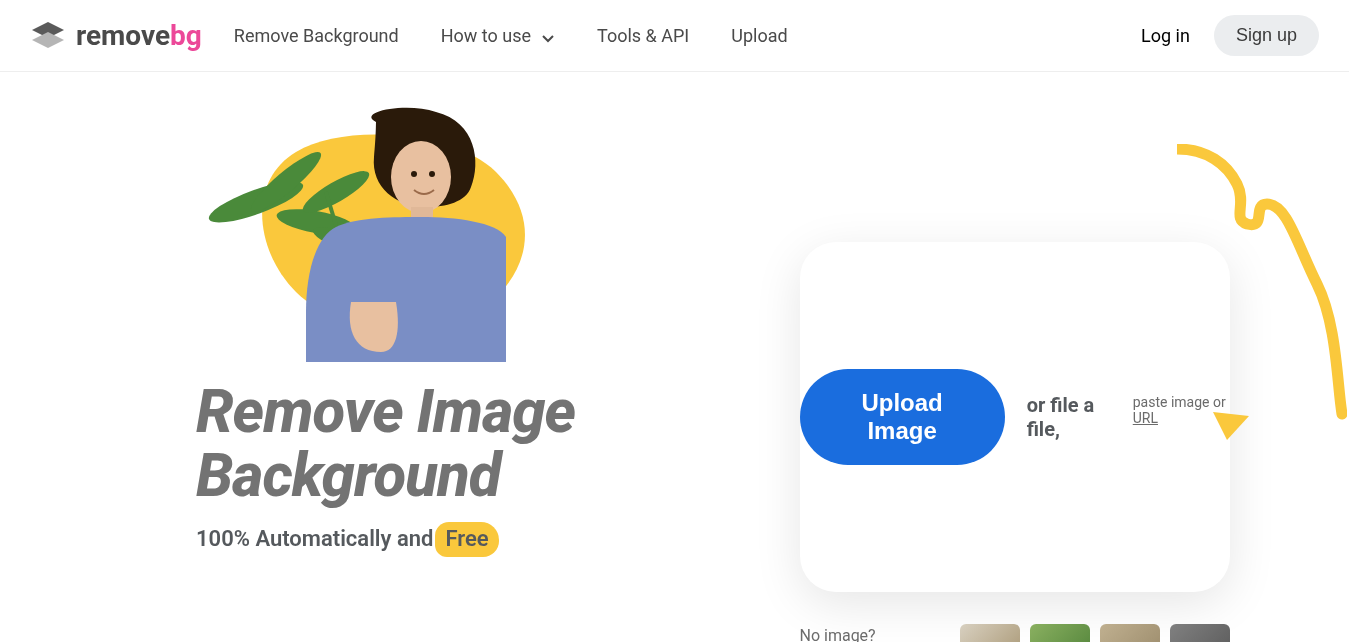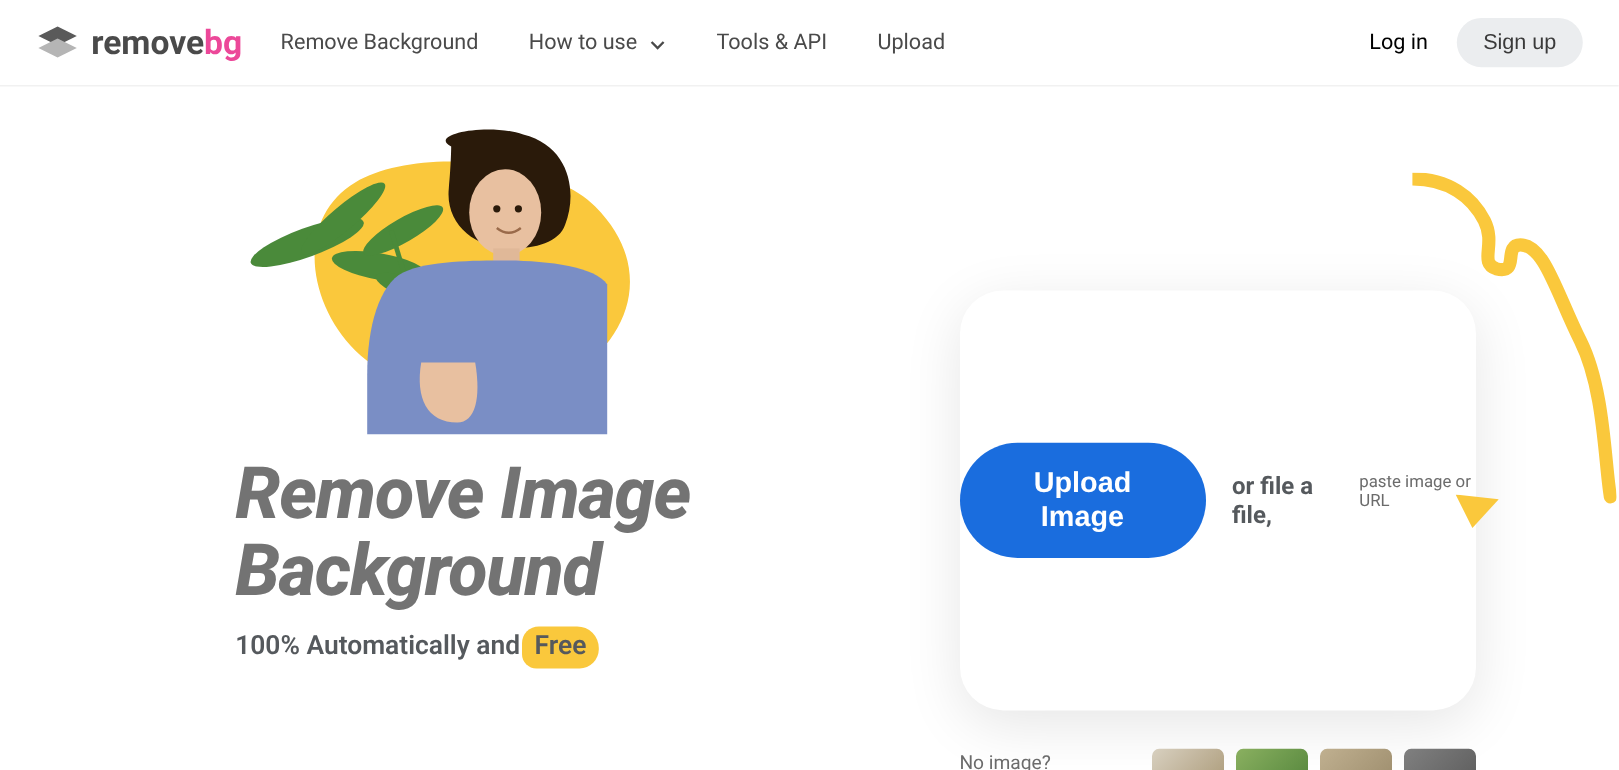--- a/index.html
+++ b/index.html
@@ -156,20 +156,21 @@
       font-size: 20px;
       font-weight: 700;
       color: #55595d;
     }
     .paste-text {
       font-size: 14px;
       color: #6b6b6b;
       margin-top: -14px;
     }
     .paste-text a {
+      text-decoration: underline;
       color: #6b6b6b;
       cursor: pointer;
     }
     .no-image-row {
       margin-top: 32px;
       width: 430px;
       display: flex;
       align-items: center;
       gap: 14px;
     }

